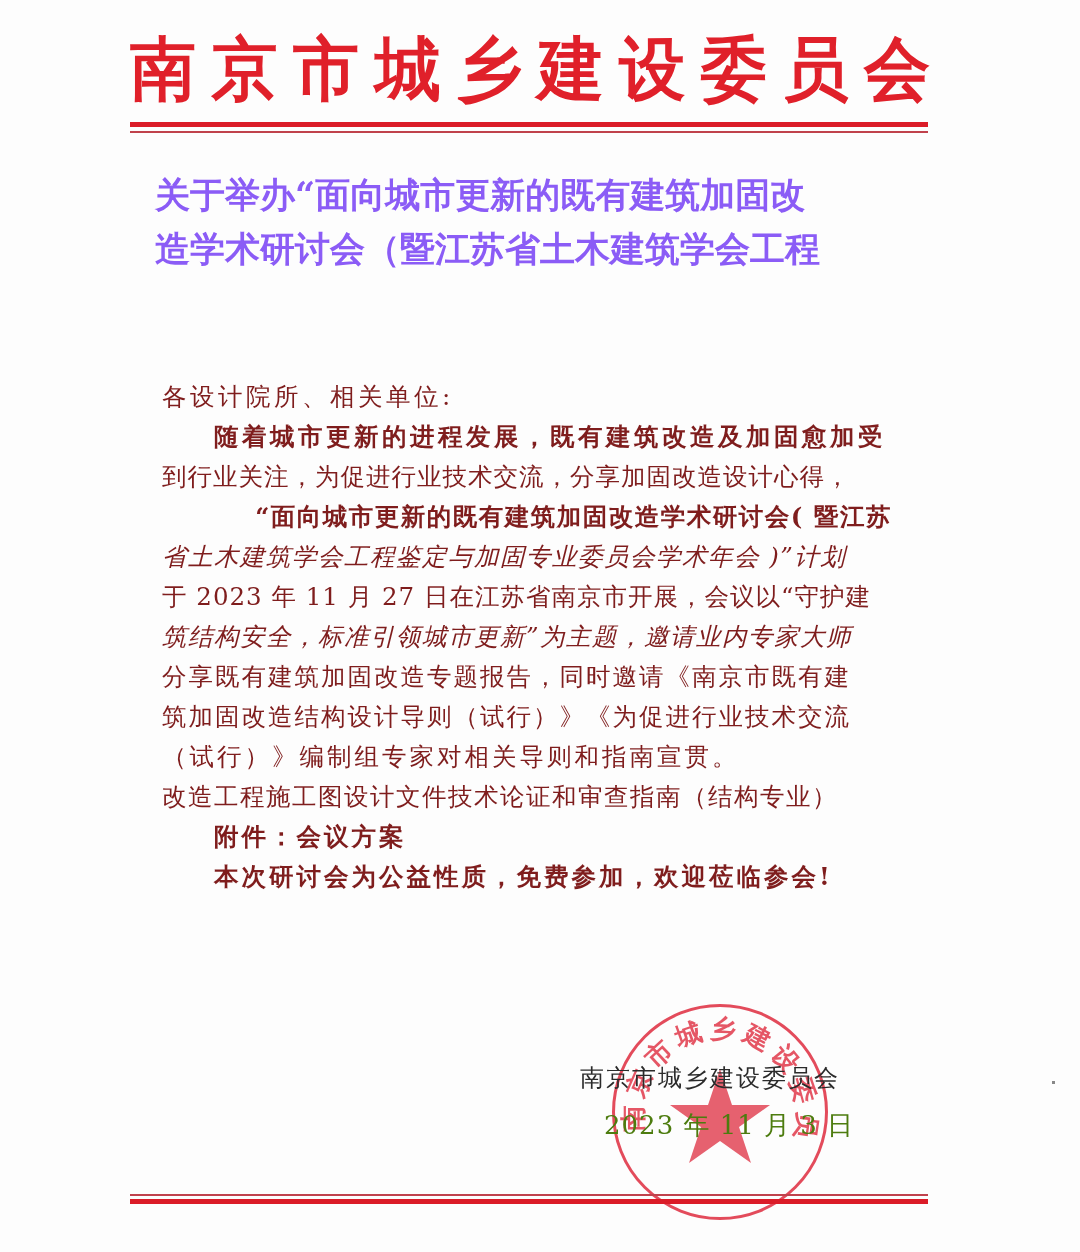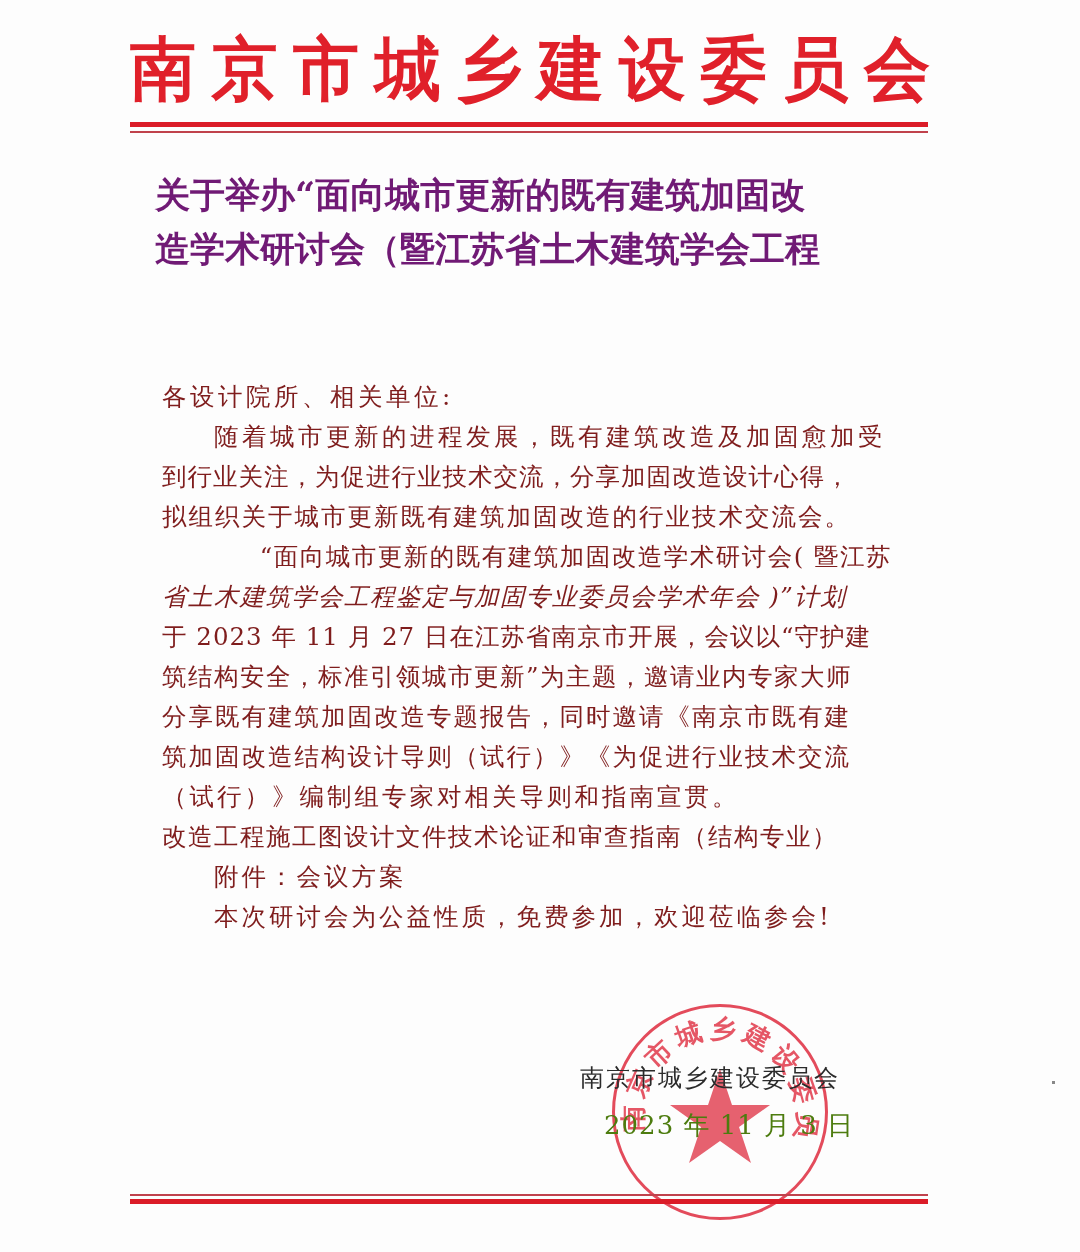--- a/index.html
+++ b/index.html
@@ -12,29 +12,29 @@
     display:flex; justify-content:space-between; align-items:center;
     color:#e0202a; font-family:"DejaVu Sans","Liberation Sans",sans-serif;
     font-size:66px; font-weight:bold; letter-spacing:0;
   }
   .masthead span { display:inline-block; transform:scaleY(1.05); }
   .rule-thick { position:absolute; height:5px; background:#db1c28; }
   .rule-thin { position:absolute; height:2px; background:#c0424c; }
   .title {
     position:absolute; left:155px; top:168px; width:760px;
     font-family:"DejaVu Serif","Liberation Serif",serif; font-weight:bold;
-    font-size:35px; line-height:54px; color:#701a75; text-align:justify;
+    font-size:35px; line-height:54px; color:#8b5cf6; text-align:justify;
   }
   .title div { white-space:nowrap; }
   .body-text {
     position:absolute; left:162px; top:377px; width:730px;
     font-size:24.5px; line-height:40px; color:#7f1d1d;
   }
   .body-text .line { white-space:nowrap; height:40px; letter-spacing:3.5px; }
-  .indent { padding-left:52px; }
+  .indent { padding-left:52px;font-weight:bold; }
   .sign {
     position:absolute; left:580px; top:1062px; font-size:24px; color:#2b2b2b; letter-spacing:2px;
   }
   .date {
     position:absolute; left:604px; top:1108px; font-size:26px; color:#4d7c0f; letter-spacing:1px;
   }
   .stamp {
     position:absolute; left:612px; top:1004px; width:216px; height:216px;
     border:3px solid rgba(220,30,50,0.8); border-radius:50%; box-sizing:border-box;
     pointer-events:none;
@@ -63,25 +63,24 @@
 
 <div class="title">
   <div>关于举办“面向城市更新的既有建筑加固改</div>
   <div>造学术研讨会（暨江苏省土木建筑学会工程</div>
 </div>
 
 <div class="body-text">
   <div class="line">各设计院所、相关单位:</div>
   <div class="line indent">随着城市更新的进程发展，既有建筑改造及加固愈加受</div>
   <div class="line" style="letter-spacing:1px;">到行业关注，为促进行业技术交流，分享加固改造设计心得，</div>
-  <div class="line" style="letter-spacing:2px;">拟组织关于城市更新既有建筑加固改造的行业技术交流会。</div>
   <div class="line indent" style="letter-spacing:1.5px;text-align:right;">“面向城市更新的既有建筑加固改造学术研讨会( 暨江苏</div>
   <div class="line" style="letter-spacing:1.5px;font-style:italic;">省土木建筑学会工程鉴定与加固专业委员会学术年会 )”计划</div>
   <div class="line" style="letter-spacing:1px;">于 2023 年 11 月 27 日在江苏省南京市开展，会议以“守护建</div>
-  <div class="line" style="letter-spacing:1.5px;">筑结构安全，标准引领城市更新”为主题，邀请业内专家大师</div>
+  <div class="line" style="letter-spacing:1.5px;font-style:italic;">筑结构安全，标准引领城市更新”为主题，邀请业内专家大师</div>
   <div class="line" style="letter-spacing:2px;">分享既有建筑加固改造专题报告，同时邀请《南京市既有建</div>
   <div class="line" style="letter-spacing:2px;">筑加固改造结构设计导则（试行）》《为促进行业技术交流</div>
   <div class="line" style="letter-spacing:3px;">（试行）》编制组专家对相关导则和指南宣贯。</div>
   <div class="line" style="letter-spacing:1.5px;">改造工程施工图设计文件技术论证和审查指南（结构专业）</div>
   <div class="line indent" style="letter-spacing:3px;">附件：会议方案</div>
   <div class="line indent" style="letter-spacing:3px;">本次研讨会为公益性质，免费参加，欢迎莅临参会!</div>
 </div>
 
 <div class="stamp">
   <svg width="210" height="210" viewBox="0 0 210 210">

